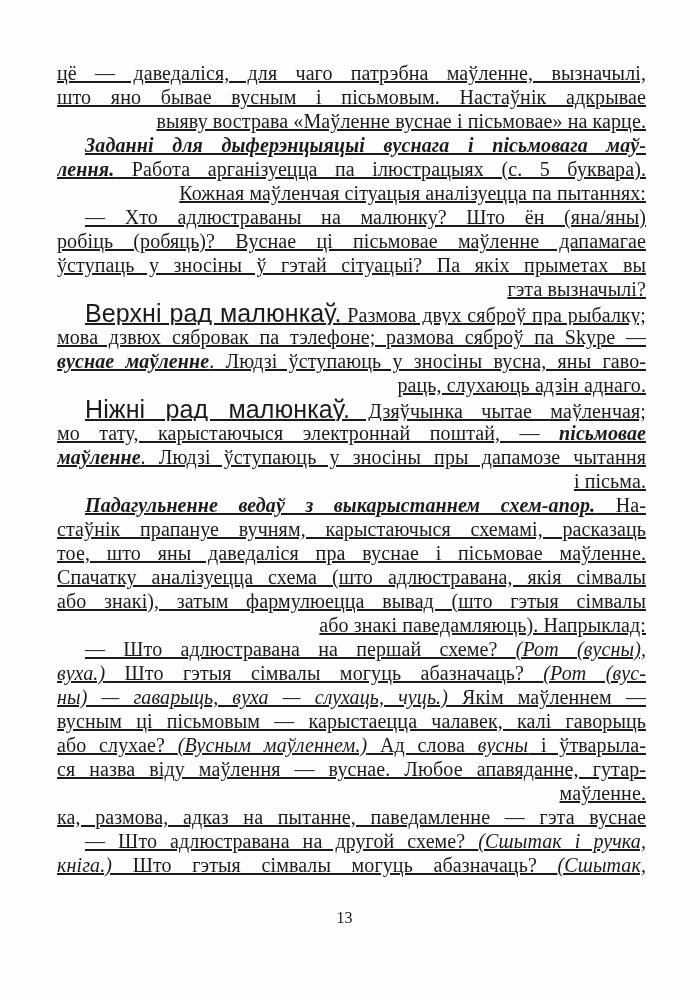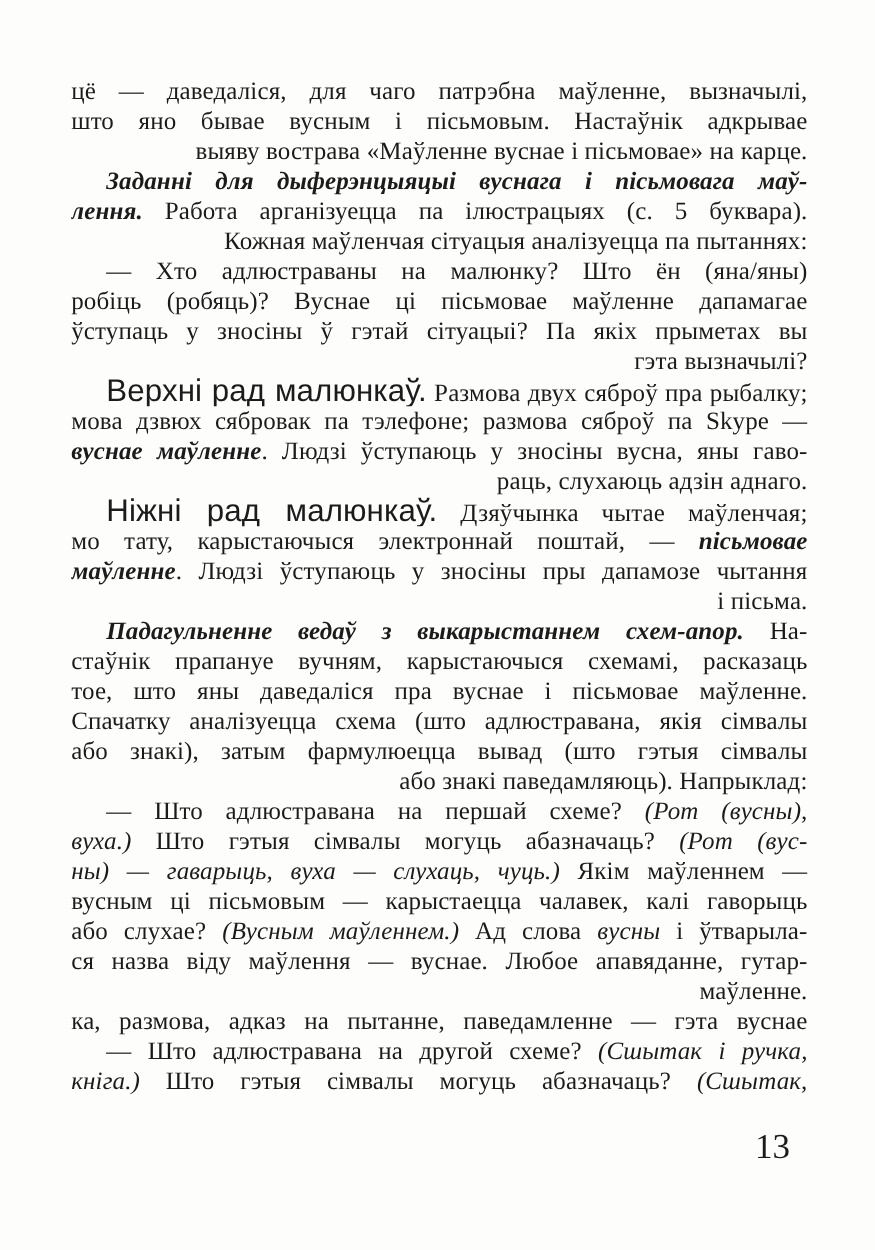--- a/index.html
+++ b/index.html
@@ -10,20 +10,21 @@
     color: var(--ink);
     font-family: "Liberation Serif", "DejaVu Serif", serif;
     position: relative;
     overflow: hidden;
   }
   .page {
     position: absolute;
     left: 57px;
     top: 61px;
     width: 589px;
+    text-decoration: underline;
   }
   .line {
     font-size: 20px;
     line-height: 24px;
     height: 24px;
     white-space: nowrap;
     text-align: right;
     letter-spacing: 0.1px;
   }
   .line.j {
@@ -38,23 +39,23 @@
   .s-i  { font-style: italic; font-weight: normal; }
   .s-sans {
     font-family: "Liberation Sans", "DejaVu Sans", sans-serif;
     font-size: 25px;
   }
   .page-number {
     position: absolute;
     top: 906px;
     left: 57px;
     width: 589px;
-    text-align: right;
+    text-align: center;
     padding-right: 14px;
-    font-size: 28px;
+    font-size: 16px;
     line-height: 24px;
     font-family: Liberation Serif, serif;
   }
 </style>
 </head>
 <body>
 
 <div class="page">
     <div class="line j"><span class="s-r">цё — даведаліся, для чаго патрэбна маўленне, вызначылі,</span></div>
     <div class="line j"><span class="s-r">што яно бывае вусным і пісьмовым. Настаўнік адкрывае</span></div>

